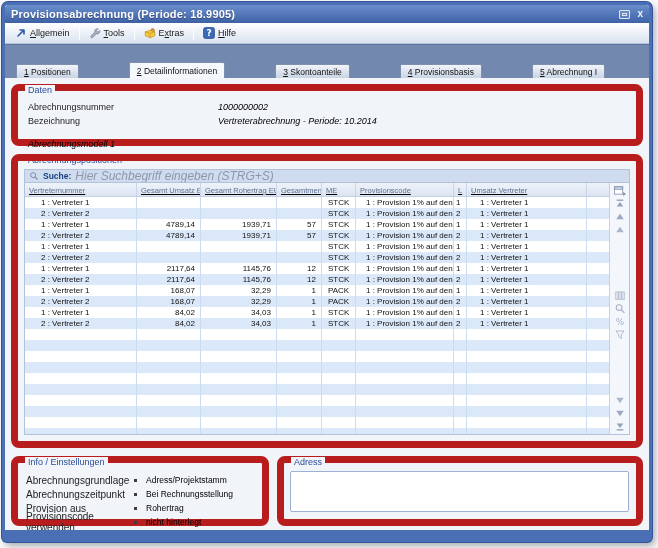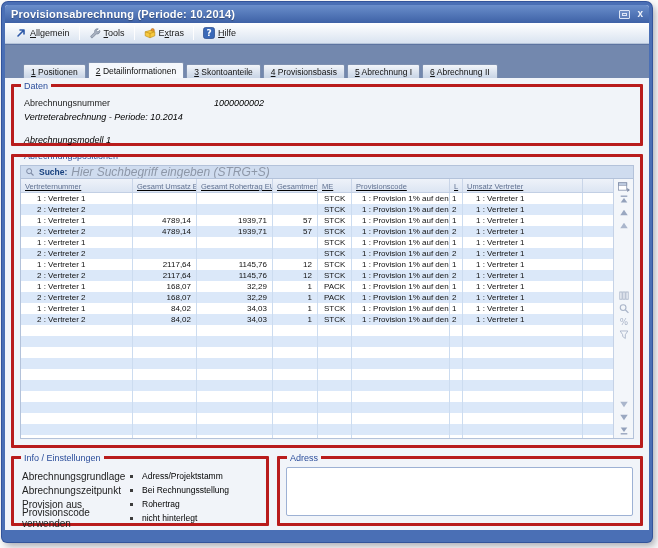--- a/index.html
+++ b/index.html
@@ -28,32 +28,32 @@
   .toolbar { height:21px; flex:none; background:linear-gradient(#ffffff,#d9e3f0);
              border-bottom:1px solid #b6c4d9; display:flex; align-items:center; padding:0 5px; }
   .tb-btn { display:flex; align-items:center; gap:3px; padding:2px 5px; font-size:9px; color:#1a1a1a;
             border-radius:2px; }
   .tb-btn u { text-decoration:underline; }
   .tb-ic svg { width:12px; height:12px; display:block; }
   .tb-sep { width:1px; height:14px; background:#b3c0d5; border-right:1px solid #fdfdfe; margin:0 4px; }
 
   
   .tabband { height:34px; flex:none; background:#7388ae; border-top:1px solid #5d74a0;
-             display:flex; align-items:flex-end; padding-left:18px; }
+             display:flex; align-items:flex-end; padding-left:11px;gap:48px; }
   .tab { font-size:8.5px; color:#101010; padding:0 7px; height:14px; line-height:14px;
          background:linear-gradient(#f2f5fa,#c8d4e5); border:1px solid #7e90b0; border-bottom:none;
          border-radius:2px 2px 0 0; margin-right:2px; white-space:nowrap; }
   .tab u { text-decoration:underline; }
   .tab.active { background:#f5f8fc; height:16px; line-height:16px; position:relative; z-index:2; }
 
   
   .content { flex:1; display:flex; flex-direction:column; padding:6px 6px 4px 6px;
              background:#f1f4f9; overflow:hidden; }
 
-  .fs { border:3px solid #b91c1c; border-radius:1px; position:relative; }
+  .fs { border:7px solid #b91c1c; border-radius:8px; position:relative; }
   .fs-legend { position:absolute; top:-6px; left:7px; background:#f1f4f9; padding:0 3px;
                font-size:9px; color:#2b4d9b; line-height:11px; white-space:nowrap; }
 
   
   .fs-daten { flex:none; height:62px; padding:9px 10px 4px 10px; margin-bottom:8px; }
   .frow { display:flex; height:14px; align-items:center; }
   .frow.gap { margin-top:9px; }
   .f-label { width:190px; flex:none; font-size:9px; color:#222; }
   .f-value { font-size:9px; color:#000;font-style:italic; }
 
@@ -100,21 +100,21 @@
   .notiz-area { position:absolute; left:6px; right:7px; top:8px; bottom:7px; background:#fff;
                 border:1px solid #9db1d4; border-radius:2px; resize:none; outline:none;
                 font-family:"Liberation Sans",sans-serif; font-size:9px; }
 </style>
 </head>
 <body>
 
 <div class="window">
 
   <div class="titlebar">
-    <span class="title-text">Provisionsabrechnung (Periode: 10.2014)</span>
+    <span class="title-text">Provisionsabrechnung (Periode: 18.9905)</span>
     <span class="tb-spacer"></span>
     <span class="win-restore"></span>
     <span class="win-close">x</span>
   </div>
 
   <div class="toolbar">
     <div style="display:flex;align-items:center;">
         <div class="tb-btn">
           <span class="tb-ic">
             <svg viewBox="0 0 12 12">
@@ -168,20 +168,21 @@
   <div class="content">
 
     <div class="fs fs-daten">
       <span class="fs-legend">Daten</span>
       <div>
           <div class="frow">
             <span class="f-label">Abrechnungsnummer</span>
             <span class="f-value">1000000002</span>
           </div>
           <div class="frow">
+            <span class="f-label">Bezeichnung</span>
             <span class="f-value">Vertreterabrechnung - Periode: 10.2014</span>
           </div>
           <div class="frow gap">
             <span class="f-value">Abrechnungsmodell 1</span>
           </div>
         </div>
     </div>
 
     <div class="fs fs-pos">
       <span class="fs-legend">Abrechnungspositionen</span>

